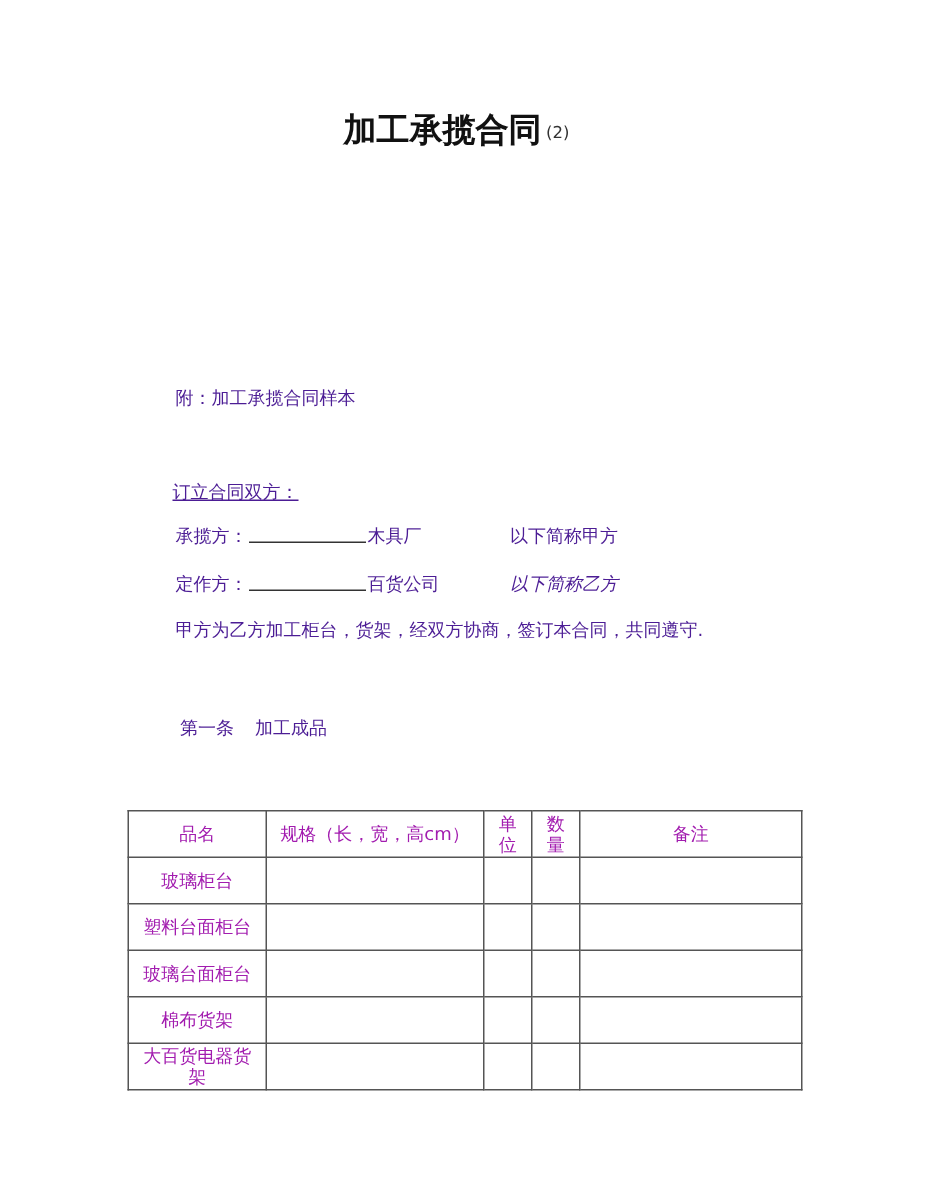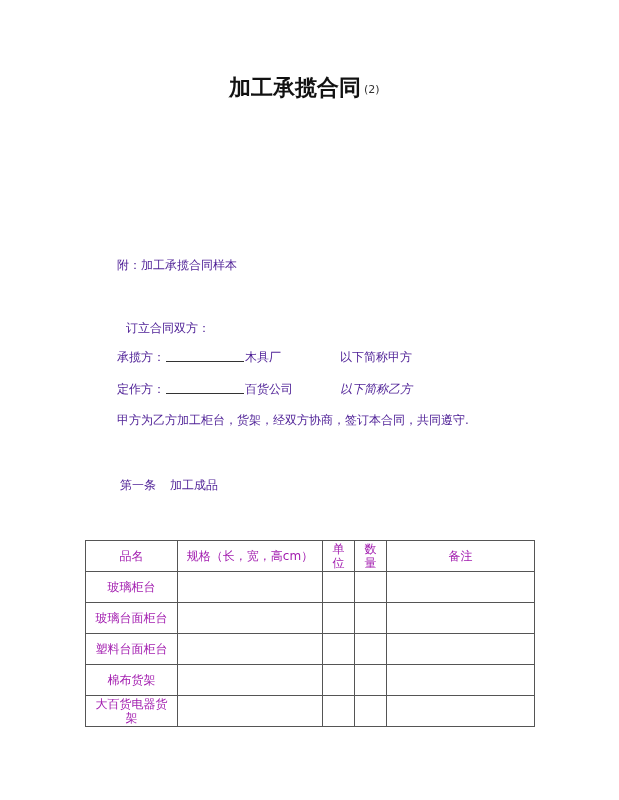--- a/index.html
+++ b/index.html
@@ -73,21 +73,21 @@
 </style>
 </head>
 <body>
 
 <div class="abs title">
   <span>加工承揽合同</span><span class="suffix">(2)</span>
 </div>
 
 <div class="abs body-text" style="left:117px; top:257px;">附：加工承揽合同样本</div>
 
-<div class="abs body-text" style="left:126px; top:320px;">订立合同双方：</div>
+<div class="abs body-text" style="left:115px; top:320px;text-decoration:underline;">订立合同双方：</div>
 
 <div class="abs body-text" style="left:117px; top:349px;">
   <span>承揽方：</span><span class="blank"></span><span>木具厂</span>
 </div>
 <div class="abs body-text" style="left:340px; top:349px;">以下简称甲方</div>
 
 <div class="abs body-text" style="left:117px; top:381px;">
   <span>定作方：</span><span class="blank"></span><span>百货公司</span>
 </div>
 <div class="abs body-text" style="left:340px; top:381px;font-style:italic;">以下简称乙方</div>
@@ -121,28 +121,28 @@
     <th>备注</th>
   </tr>
   <tr class="row">
     <td>玻璃柜台</td>
     <td></td>
     <td></td>
     <td></td>
     <td></td>
   </tr>
   <tr class="row">
-    <td>玻璃台面柜台</td>
+    <td>塑料台面柜台</td>
     <td></td>
     <td></td>
     <td></td>
     <td></td>
   </tr>
   <tr class="row">
-    <td>塑料台面柜台</td>
+    <td>玻璃台面柜台</td>
     <td></td>
     <td></td>
     <td></td>
     <td></td>
   </tr>
   <tr class="row">
     <td>棉布货架</td>
     <td></td>
     <td></td>
     <td></td>

